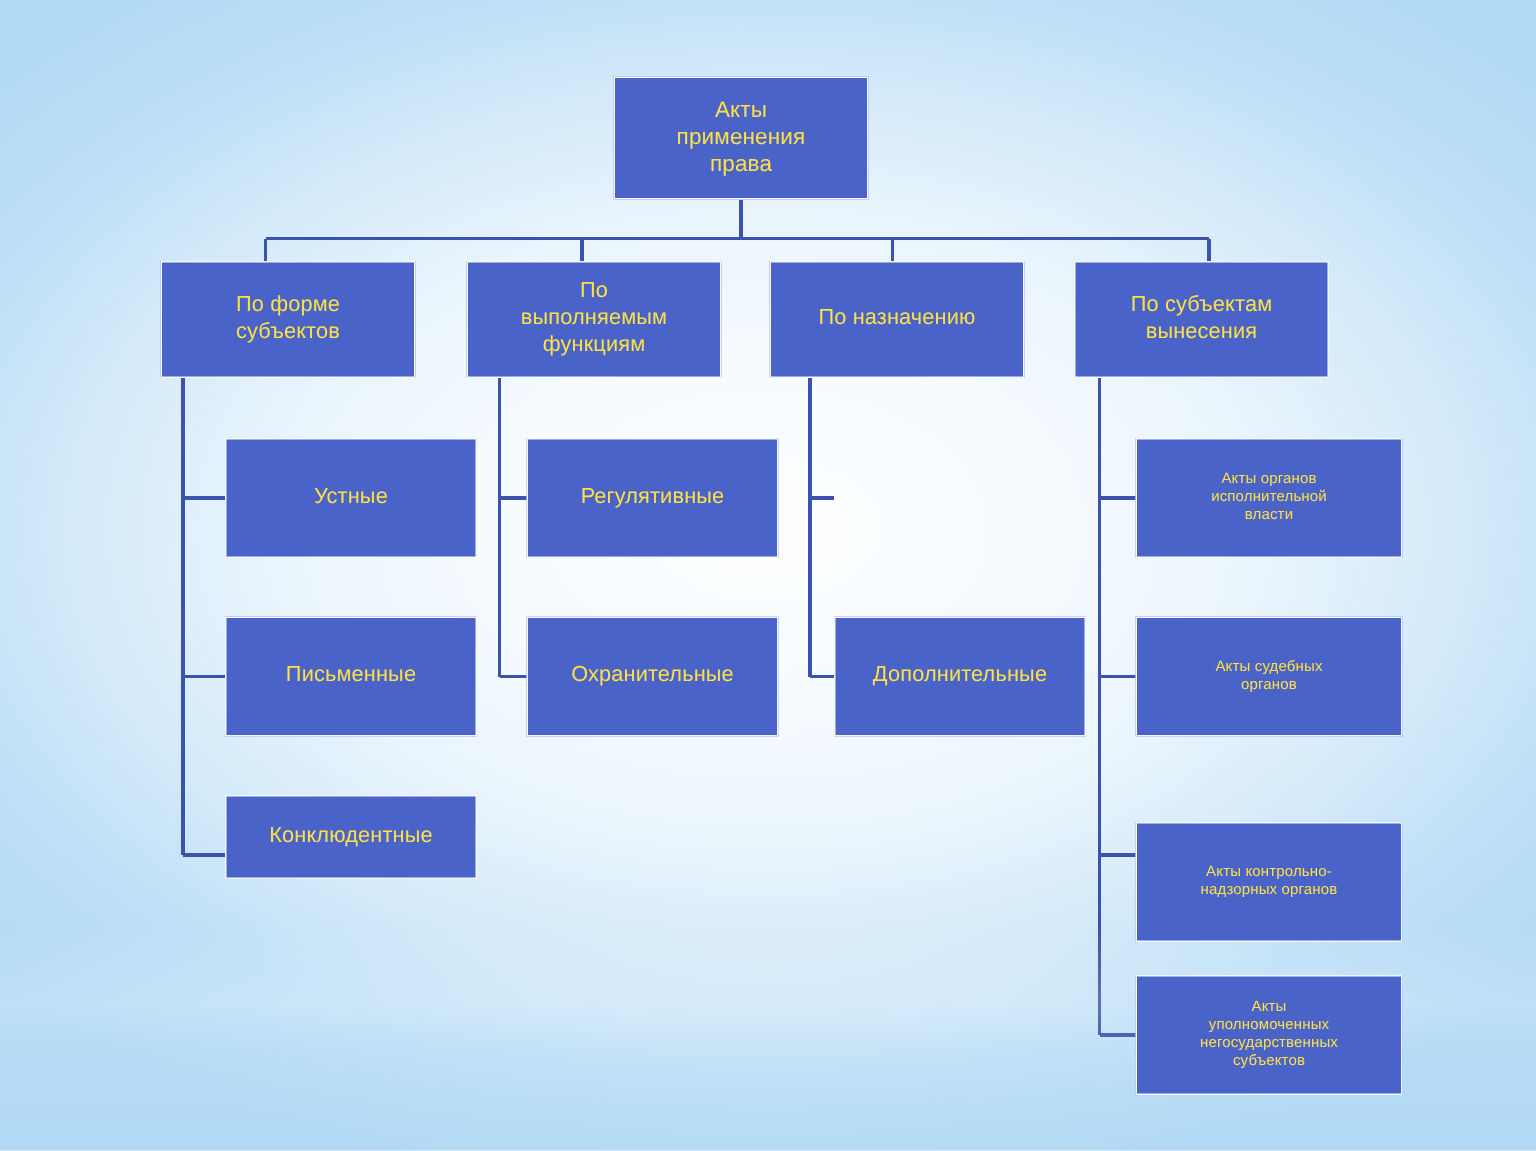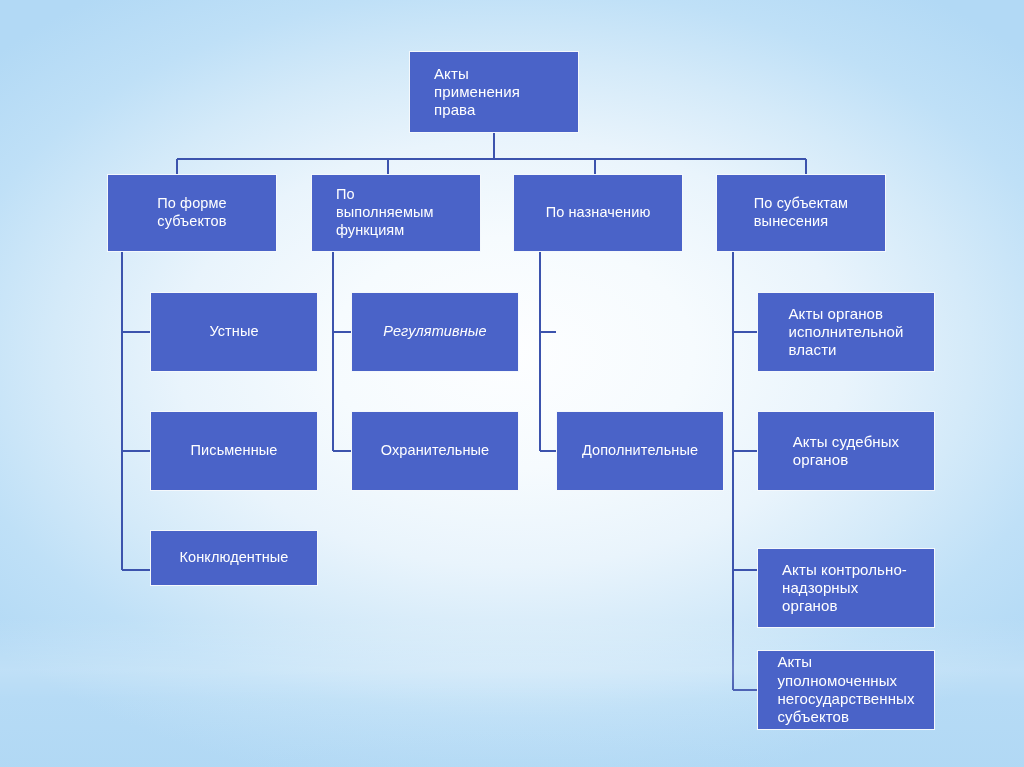--- a/index.html
+++ b/index.html
@@ -50,36 +50,37 @@
     width: 1024px;
     height: 767px;
   }
 
   
   .node {
     position: absolute;
     box-sizing: border-box;
     background: #4a63c8;
     border: 1px solid #f4f8fc;
-    color: #ffffff;
+    color: #fde047;
     display: flex;
     align-items: center;
     justify-content: center;
+    text-align: center;
     line-height: 1.22;
     font-size: 14.5px;
     padding: 2px 24px;
     letter-spacing: 0.1px;
     z-index: 2;
   }
   .node .label {
     display: block;
     white-space: pre-line;
   }
   .node.root { font-size: 15px; }
-  .node.small { font-size: 15px; }
+  .node.small { font-size: 10px; }
 </style>
 </head>
 <body>
 
 <div id="slide">
 
   <svg id="connectors" viewBox="0 0 1024 767" width="1024" height="767" aria-hidden="true">
     <g stroke="#3c53ad" stroke-width="2.4" fill="none" shape-rendering="crispEdges">
 
       <line x1="494" y1="133" x2="494" y2="159"></line>
@@ -140,21 +141,21 @@
   </div>
 
   <div class="node" style="left:150px; top:411px; width:168px; height:80px;">
     <span class="label">Письменные</span>
   </div>
 
   <div class="node" style="left:150px; top:530px; width:168px; height:56px;">
     <span class="label">Конклюдентные</span>
   </div>
 
-  <div class="node" style="left:351px; top:292px; width:168px; height:80px;font-style:italic;">
+  <div class="node" style="left:351px; top:292px; width:168px; height:80px;">
     <span class="label">Регулятивные</span>
   </div>
 
   <div class="node" style="left:351px; top:411px; width:168px; height:80px;">
     <span class="label">Охранительные</span>
   </div>
 
 
   <div class="node" style="left:556px; top:411px; width:168px; height:80px;">
     <span class="label">Дополнительные</span>

